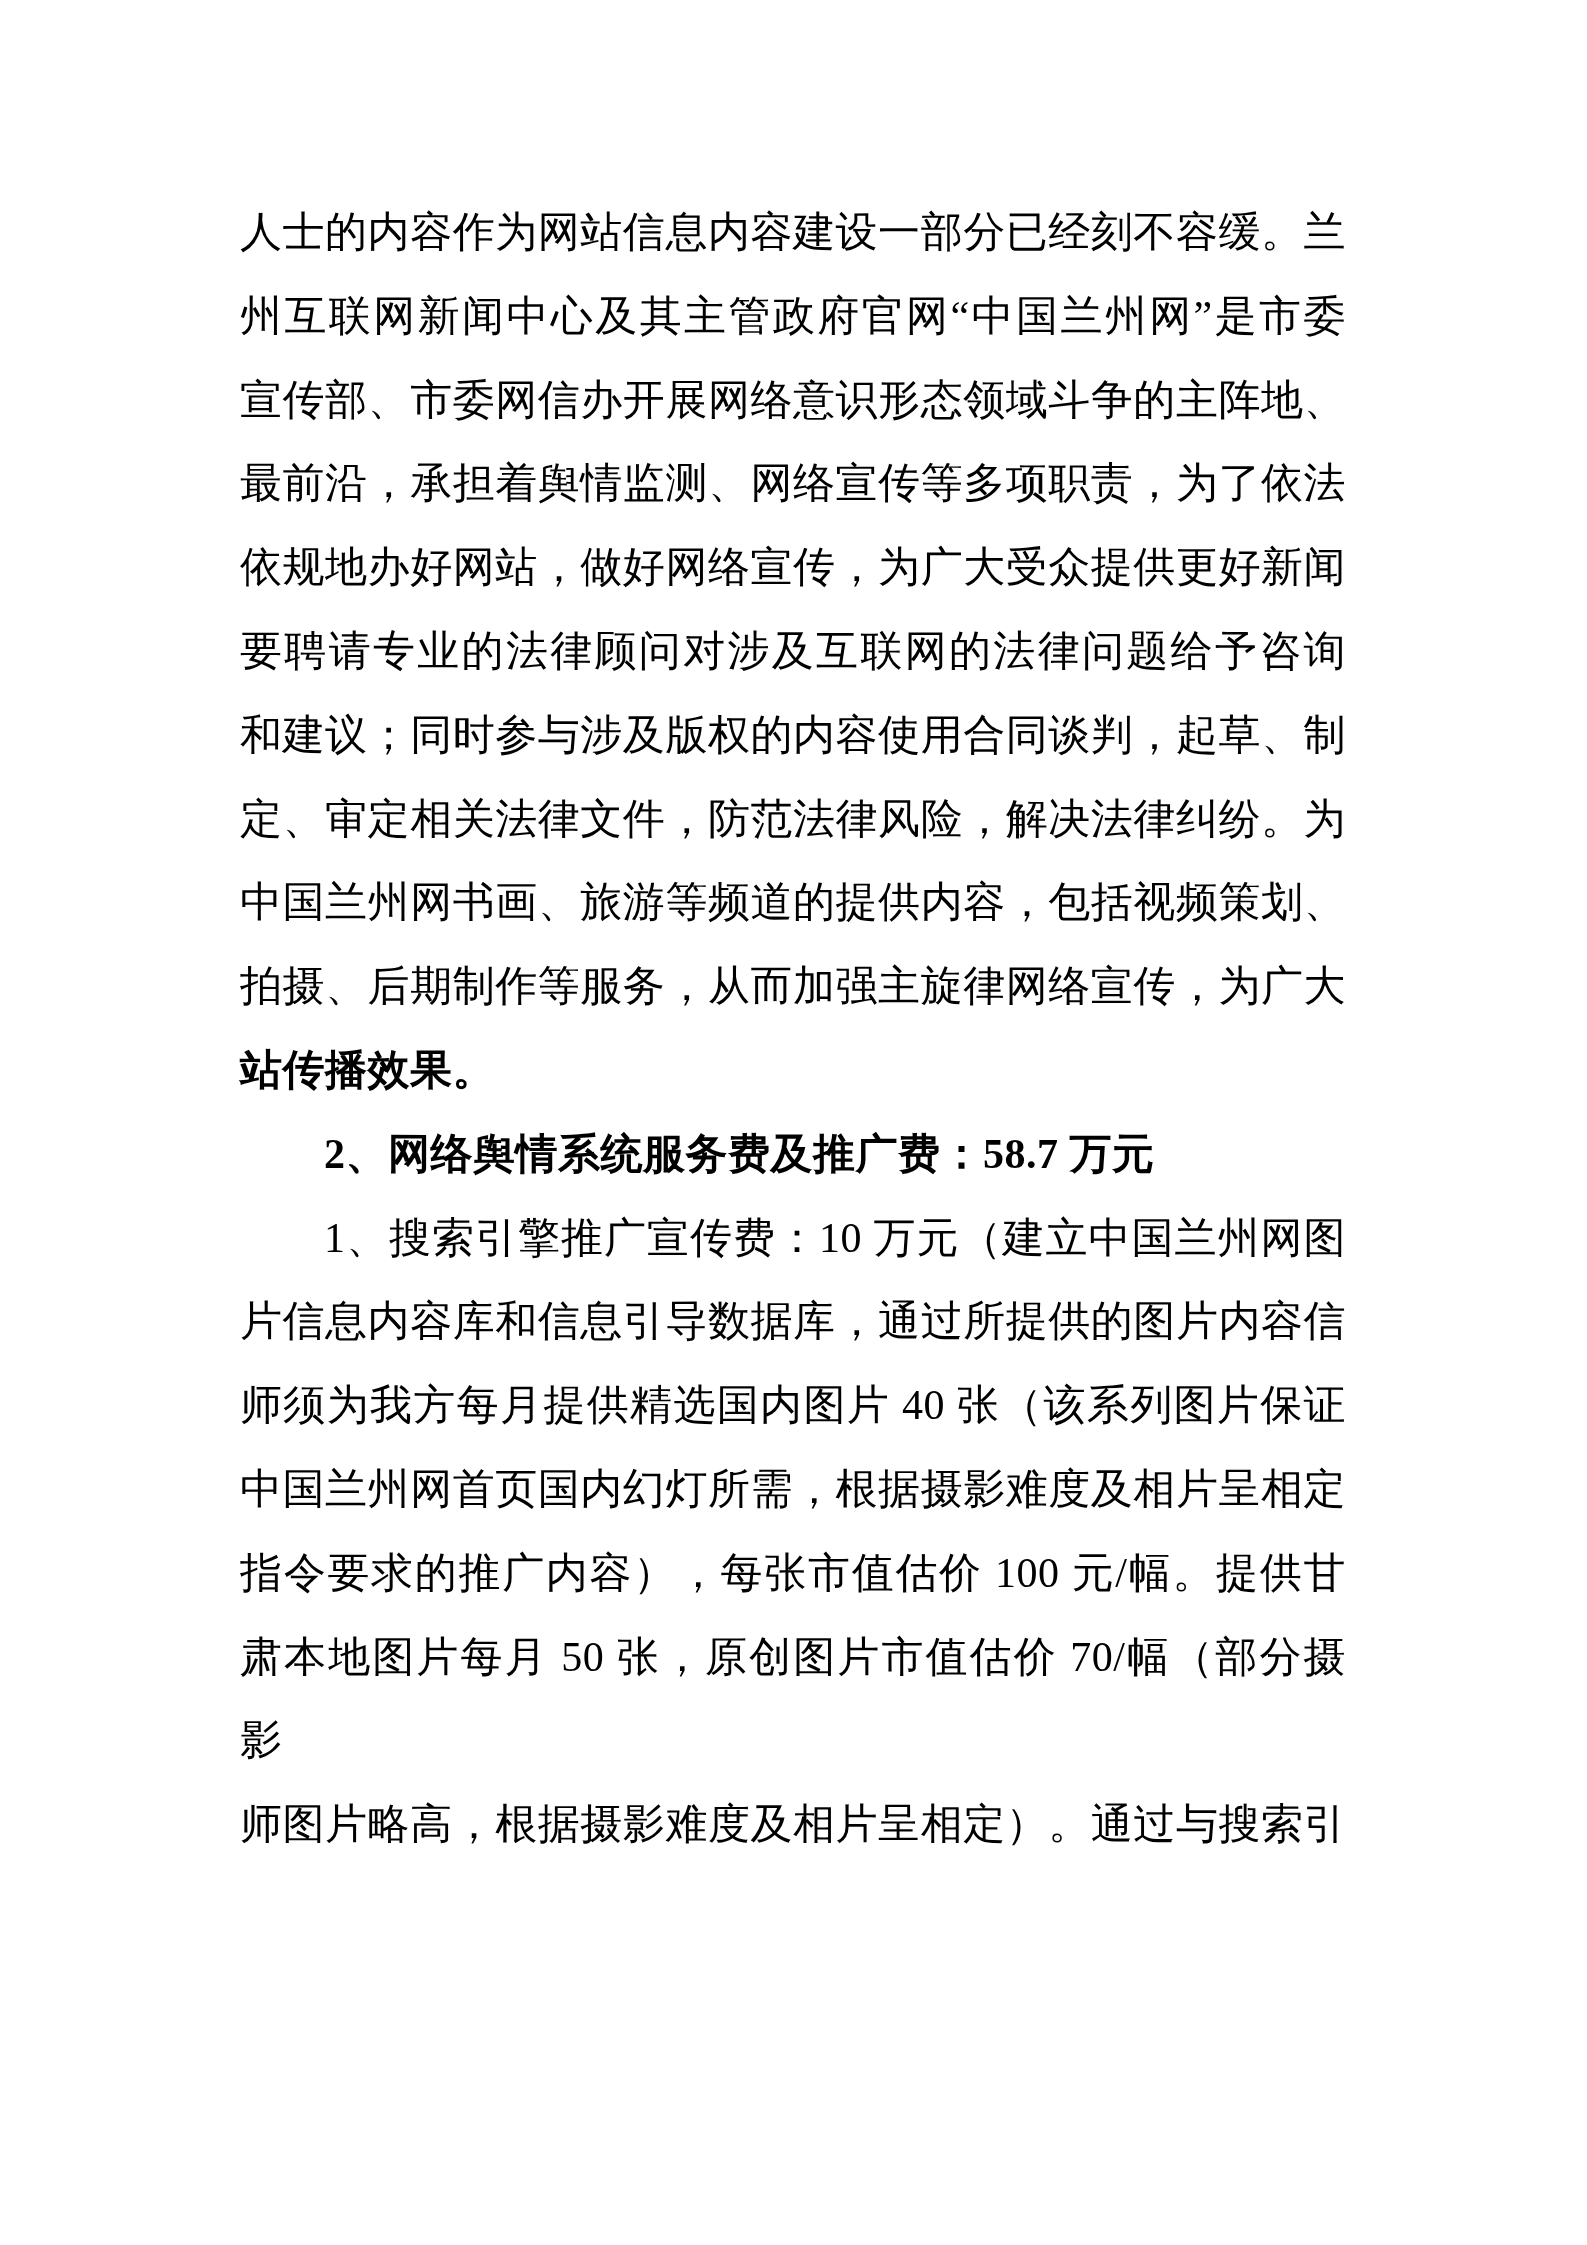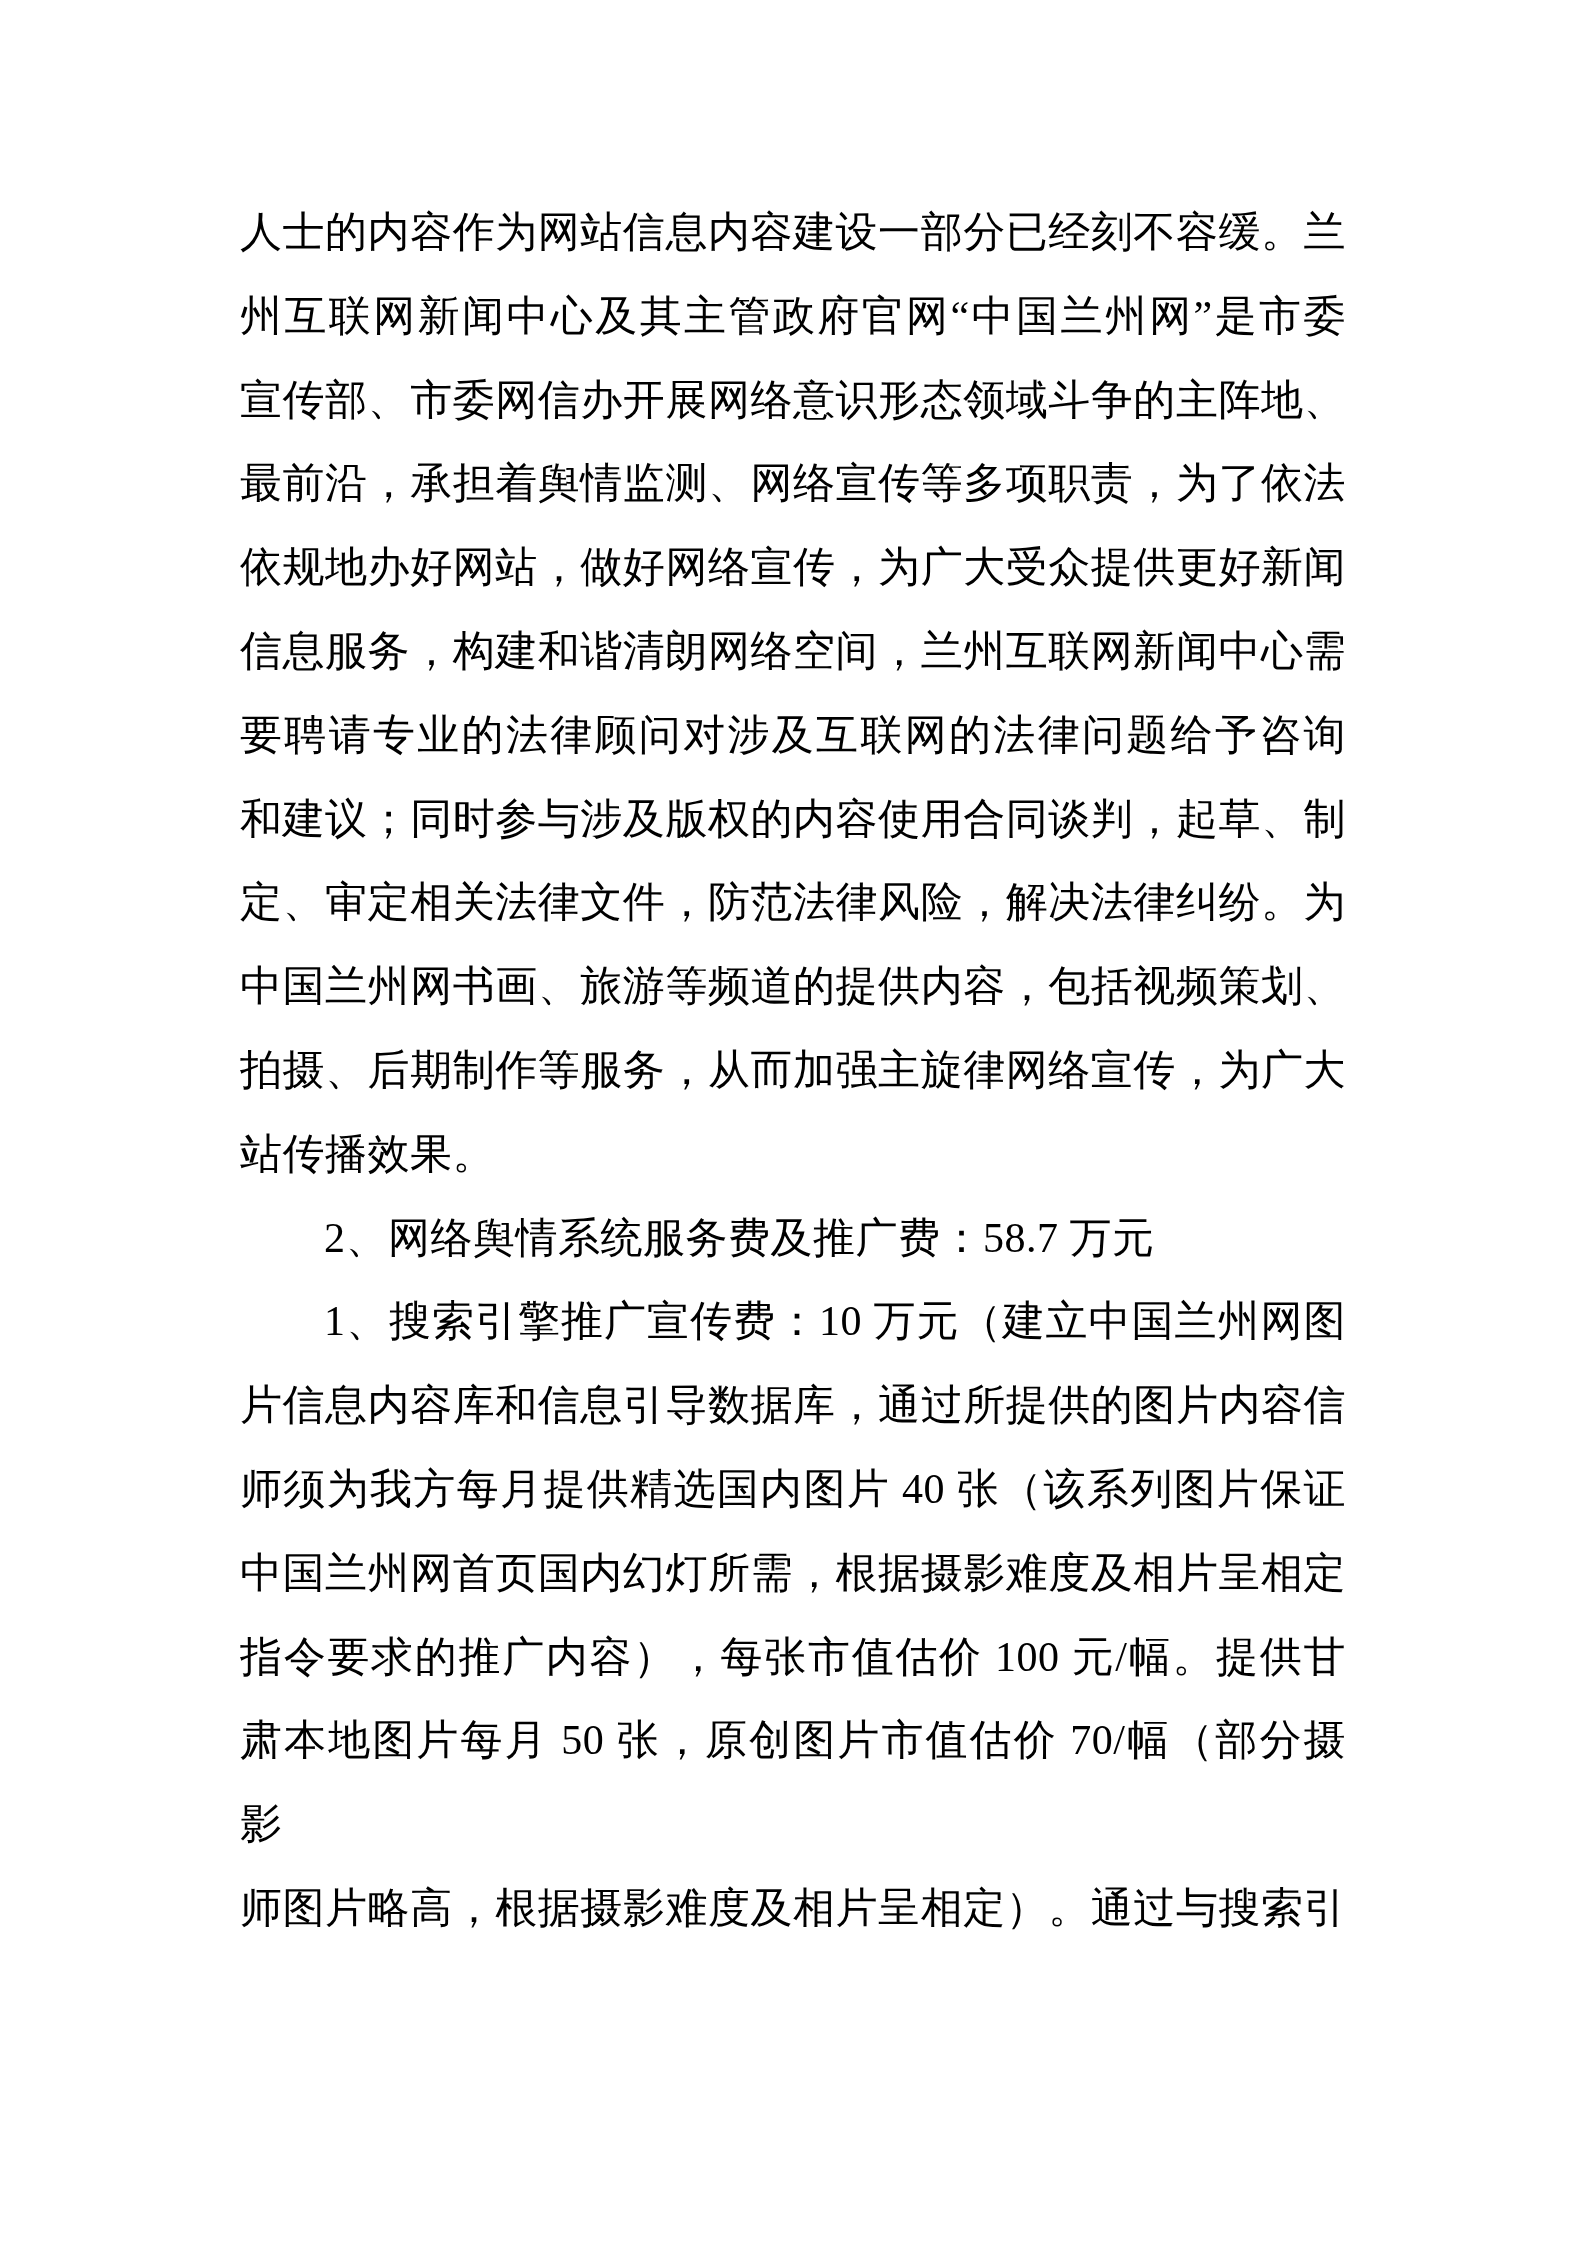--- a/index.html
+++ b/index.html
@@ -24,36 +24,36 @@
   .line {
     font-size: 42px;
     line-height: 83.8px;
     color: #000000;
     text-align: justify;
     text-align-last: justify;
     letter-spacing: 0.5px;
   }
   .line.short {
     text-align-last: left;
+    font-weight: bold;
   }
   .line.indent {
     text-indent: 84px;
   }
 </style>
 </head>
 <body>
 
 <div class="page">
   <div class="textblock" id="textblock" style="color: rgb(0, 0, 0);">
       <div class="line">人士的内容作为网站信息内容建设一部分已经刻不容缓。兰</div>
       <div class="line">州互联网新闻中心及其主管政府官网“中国兰州网”是市委</div>
       <div class="line">宣传部、市委网信办开展网络意识形态领域斗争的主阵地、</div>
       <div class="line">最前沿，承担着舆情监测、网络宣传等多项职责，为了依法</div>
       <div class="line">依规地办好网站，做好网络宣传，为广大受众提供更好新闻</div>
-      <div class="line">信息服务，构建和谐清朗网络空间，兰州互联网新闻中心需</div>
       <div class="line">要聘请专业的法律顾问对涉及互联网的法律问题给予咨询</div>
       <div class="line">和建议；同时参与涉及版权的内容使用合同谈判，起草、制</div>
       <div class="line">定、审定相关法律文件，防范法律风险，解决法律纠纷。为</div>
       <div class="line">中国兰州网书画、旅游等频道的提供内容，包括视频策划、</div>
       <div class="line">拍摄、后期制作等服务，从而加强主旋律网络宣传，为广大</div>
       <div class="line short">站传播效果。</div>
       <div class="line indent short">2、网络舆情系统服务费及推广费：58.7 万元</div>
       <div class="line indent">1、搜索引擎推广宣传费：10 万元（建立中国兰州网图</div>
       <div class="line">片信息内容库和信息引导数据库，通过所提供的图片内容信</div>
       <div class="line">师须为我方每月提供精选国内图片 40 张（该系列图片保证</div>

